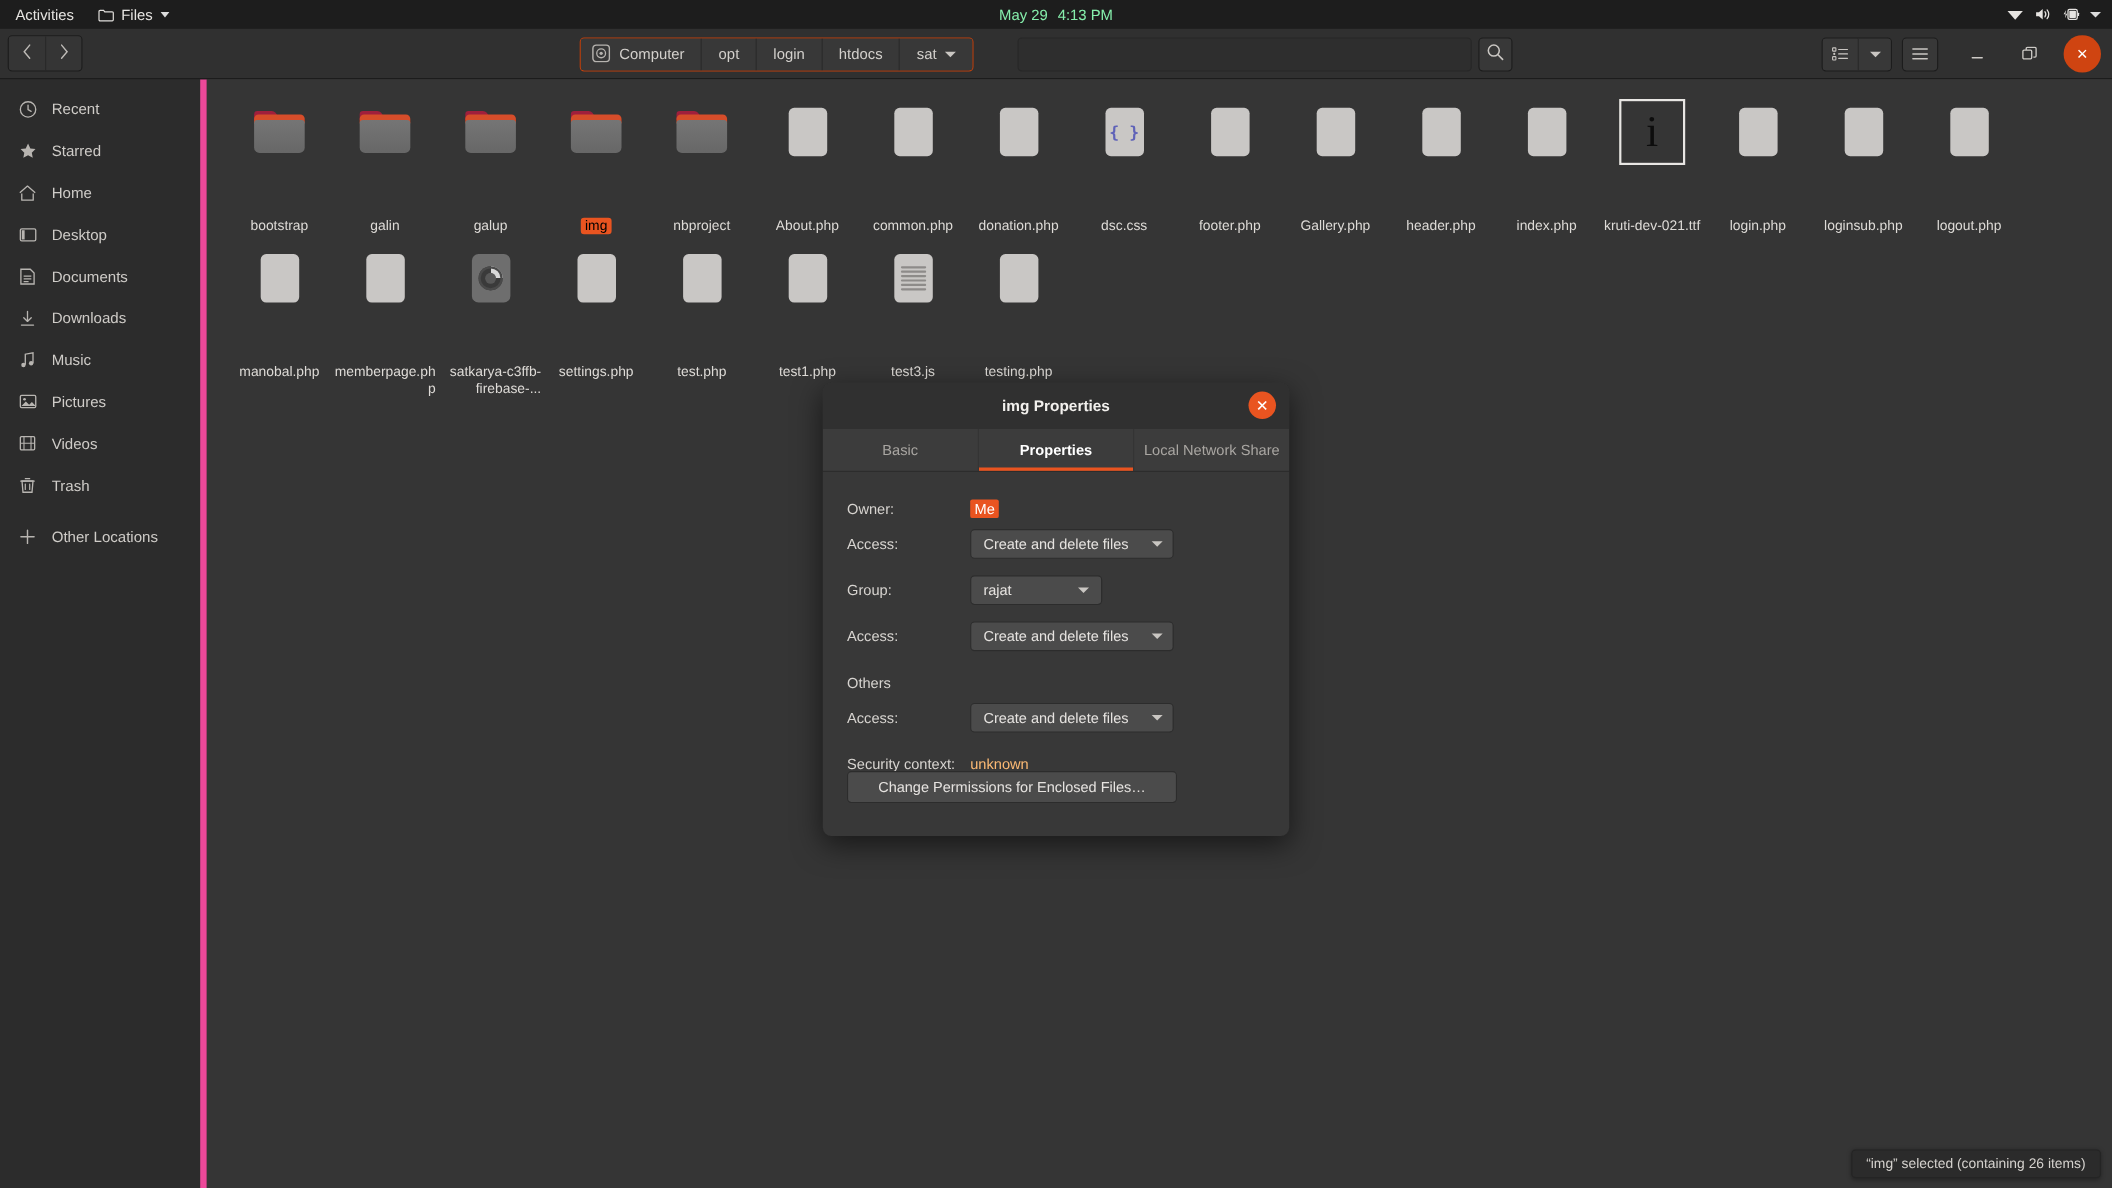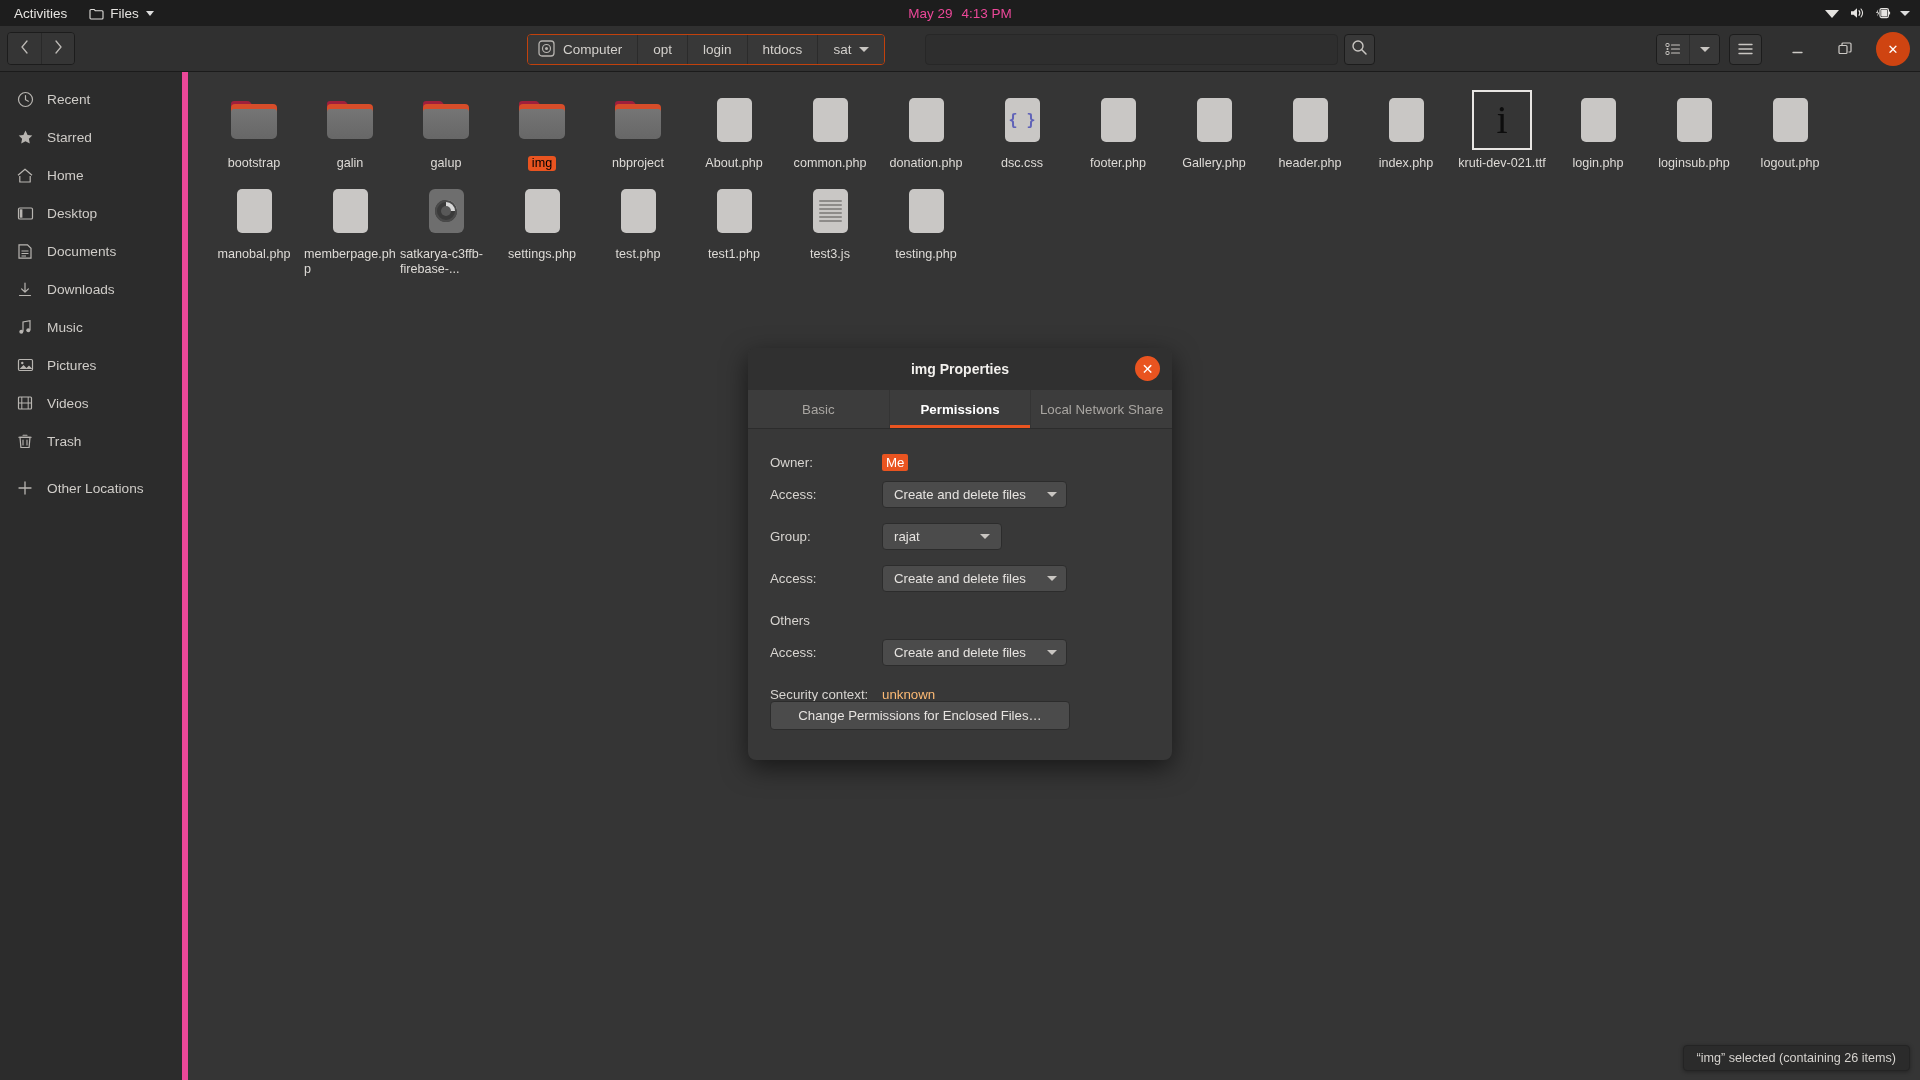--- a/index.html
+++ b/index.html
@@ -28,21 +28,21 @@
     display: flex; align-items: center; gap: 7px;
     padding: 0 10px; height: 26px; font-size: 13.5px; color: #e6e4e1;
   }
   .folder-glyph {
     width: 14px; height: 11px; position: relative; display: inline-block;
   }
   #clock {
     position: absolute; left: 0; right: 0; margin: 0 auto;
     width: 200px; text-align: center;
     display: flex; justify-content: center; gap: 9px;
-    font-size: 13.5px; color: #ec4899; font-weight: 400;
+    font-size: 13.5px; color: #86efac; font-weight: 400;
   }
   #tray {
     position: absolute; right: 10px; top: 0; height: 26px;
     display: flex; align-items: center; gap: 9px;
   }
   #tray svg { display: block; }
 
   
   #window {
     position: absolute; top: 26px; left: 0;
@@ -160,23 +160,24 @@
   }
   .fi-icon-wrap {
     width: 60px; height: 60px;
     display: flex; align-items: center; justify-content: center;
     position: relative;
   }
   .fi-icon-wrap.focused {
     border: 2px solid #e8e6e3;
   }
   .fi-label {
-    font-size: 12.6px; color: #dedbd7; text-align: left;
+    font-size: 12.6px; color: #dedbd7; text-align: right;
     line-height: 15px; max-width: 94px;
     word-break: break-word;
+    margin-top: 42px;
   }
   .fi-label.selected {
     background: #e95420; color: #000000; border-radius: 3px;
     padding: 0 4px;
   }
 
   
   .folder-ico { width: 46px; height: 38px; position: relative; }
   .folder-ico .tab {
     position: absolute; top: 0; left: 0; width: 21px; height: 8px;
@@ -740,21 +741,21 @@
     <div id="dlg-close">
       <span>✕</span>
     </div>
   </div>
 
   <div id="dlg-tabs">
     <div class="dlg-tab">
       <span>Basic</span>
     </div>
     <div class="dlg-tab active">
-      <span>Permissions</span>
+      <span>Properties</span>
     </div>
     <div class="dlg-tab">
       <span>Local Network Share</span>
     </div>
   </div>
 
   <div id="dlg-body">
     <div class="prow">
       <span class="plabel">Owner:</span>
       <span class="pvalue-highlight">Me</span>

